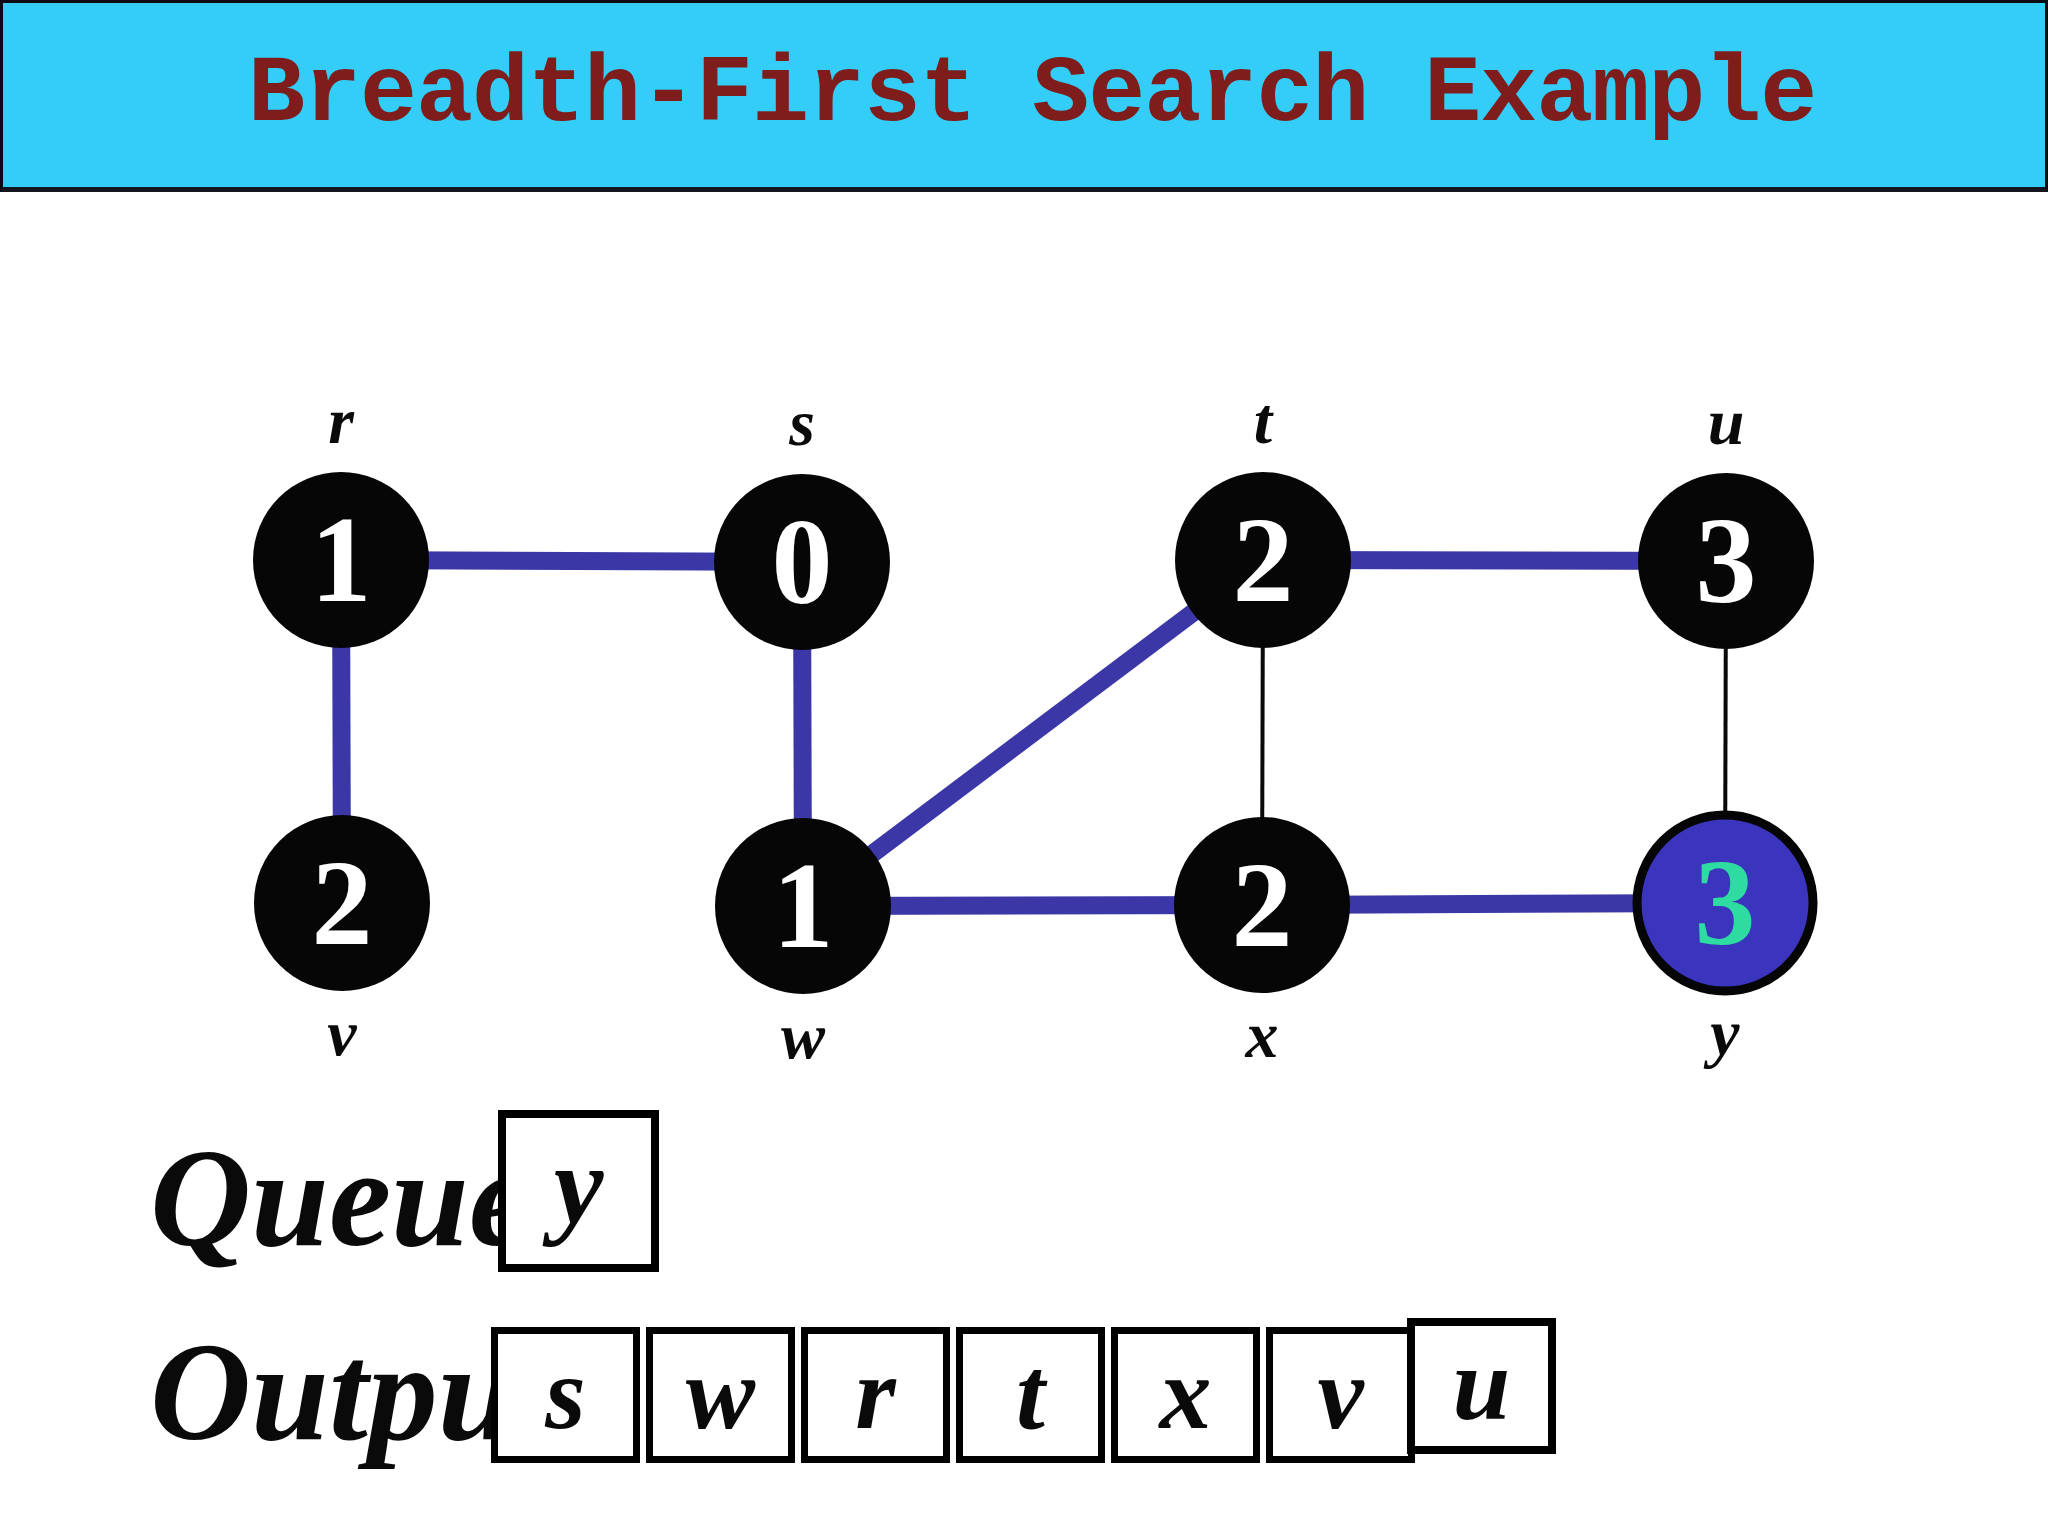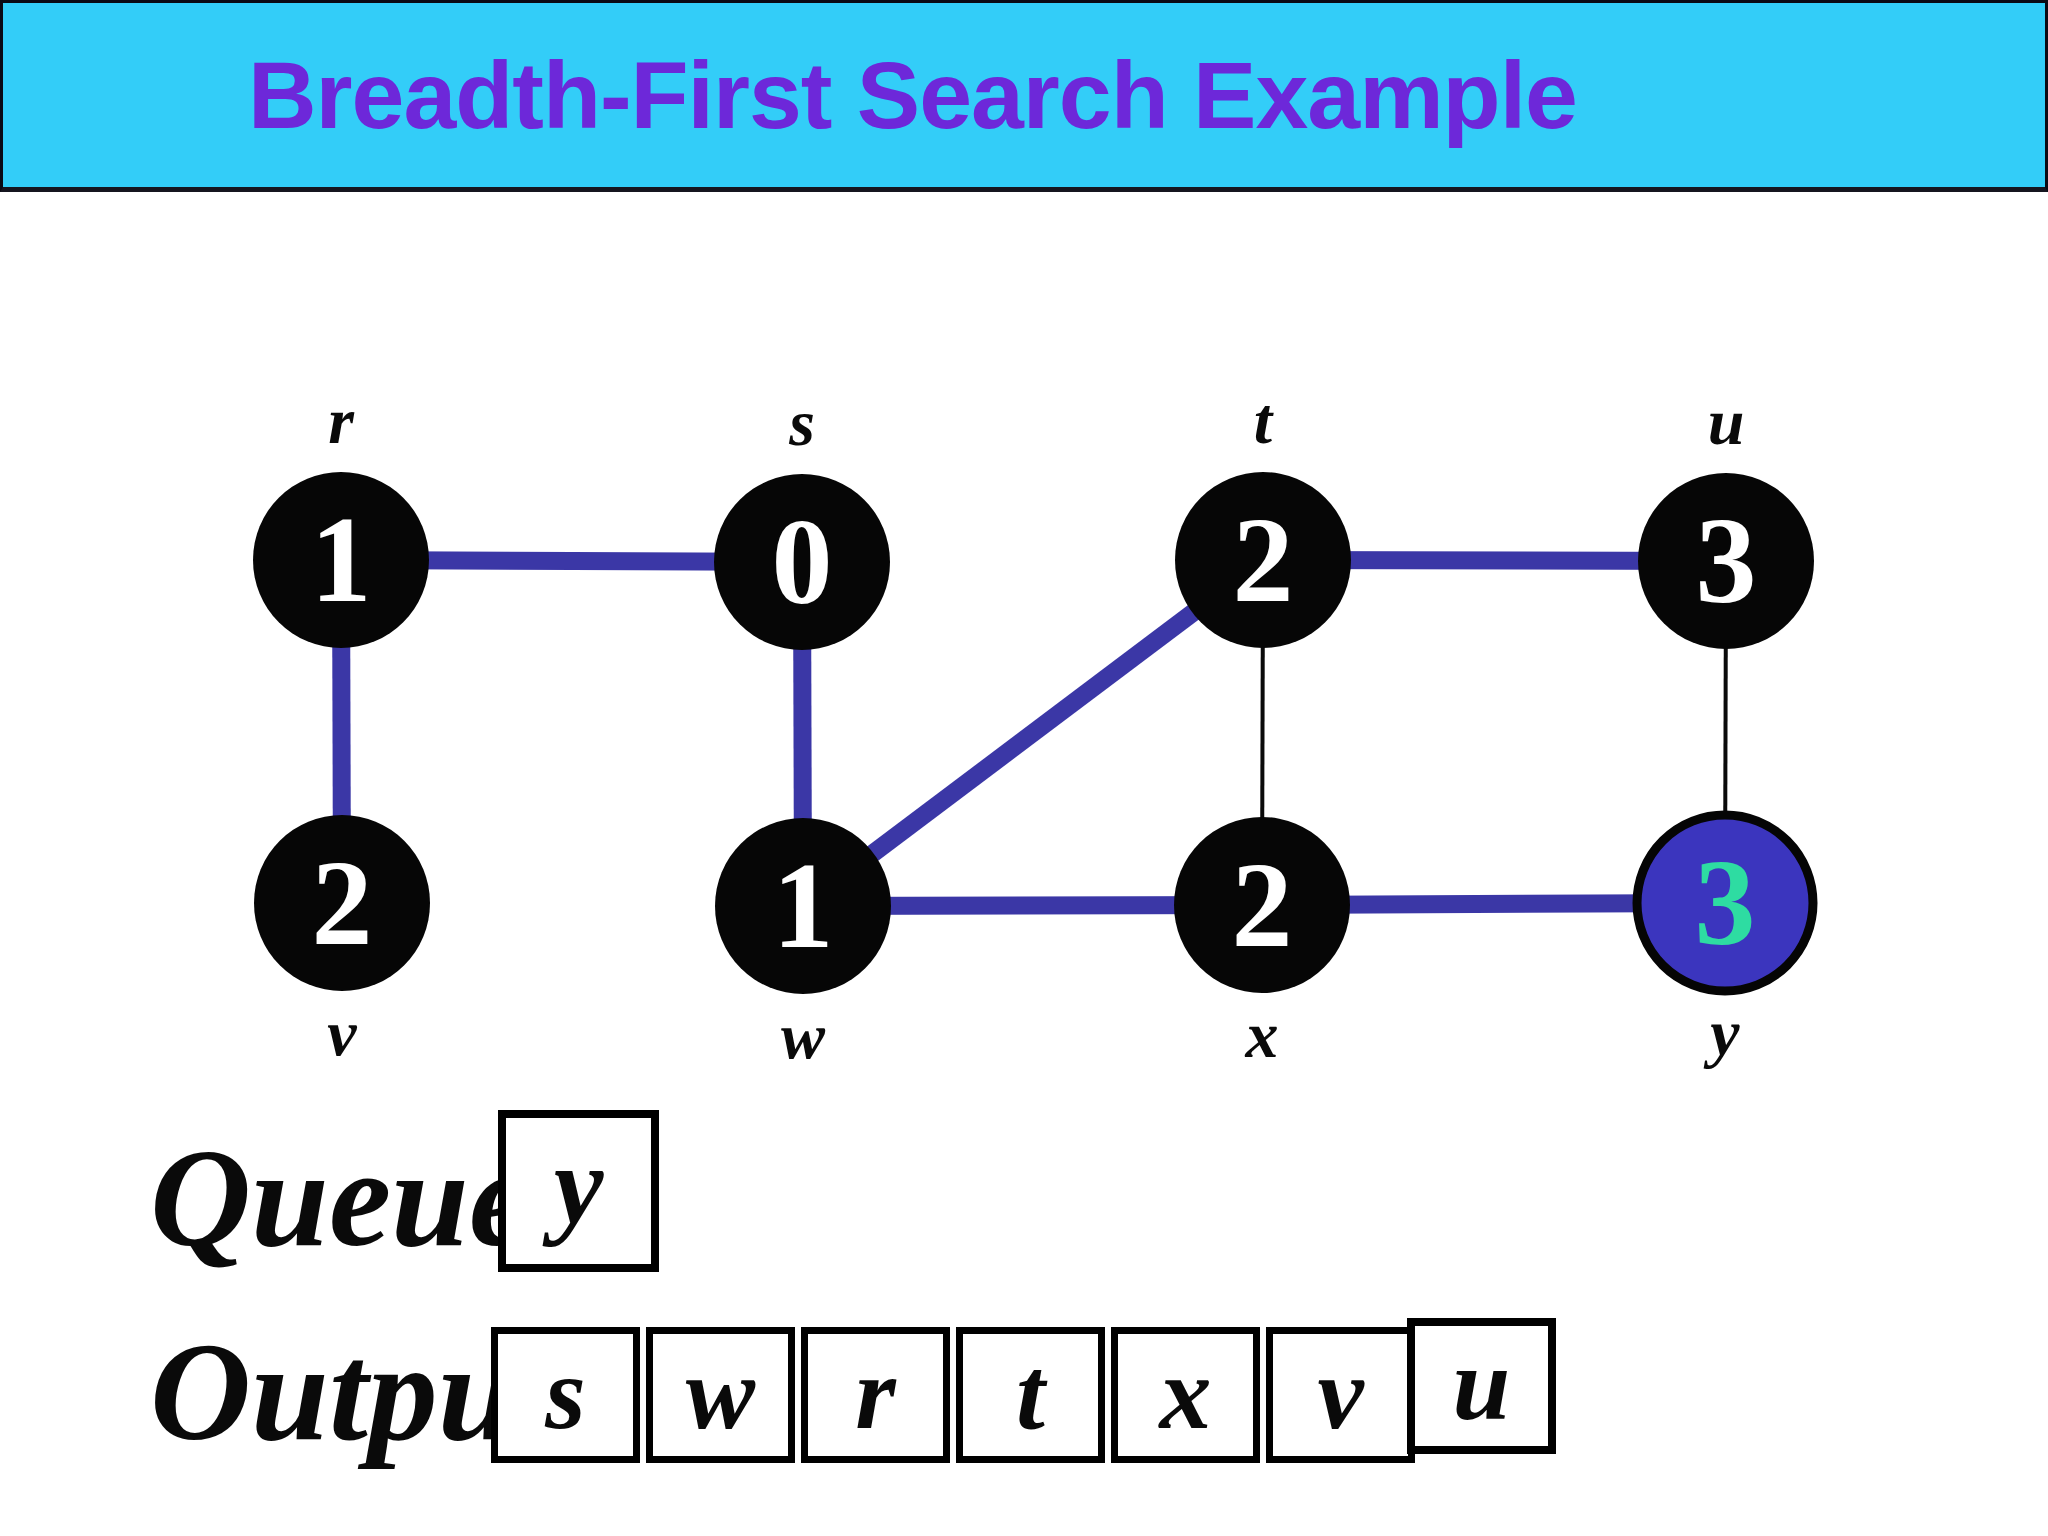--- a/index.html
+++ b/index.html
@@ -19,25 +19,25 @@
     width: 2048px; height: 192px;
     box-sizing: border-box;
     background: #33CDF8;
     border: 3px solid #0a0a14;
     border-bottom: 5px solid #15151f;
     display: flex;
     align-items: center;
   }
   .header-title {
     margin-left: 245px;
-    font-family: Liberation Sans, sans-serif;
+    font-family: Liberation Mono, monospace;
     font-weight: bold;
     font-size: 95px;
     letter-spacing: -1px;
-    color: #6d28d9;
+    color: #7f1d1d;
     white-space: nowrap;
   }
 
   
   .graph-svg { position: absolute; left: 0; top: 0; }
   .edge-tree  { stroke-width: 18; fill: none; }
   .edge-plain { stroke-width: 4;  fill: none; }
   .node-value {
     font-family: "Liberation Serif", serif;
     font-weight: bold;

